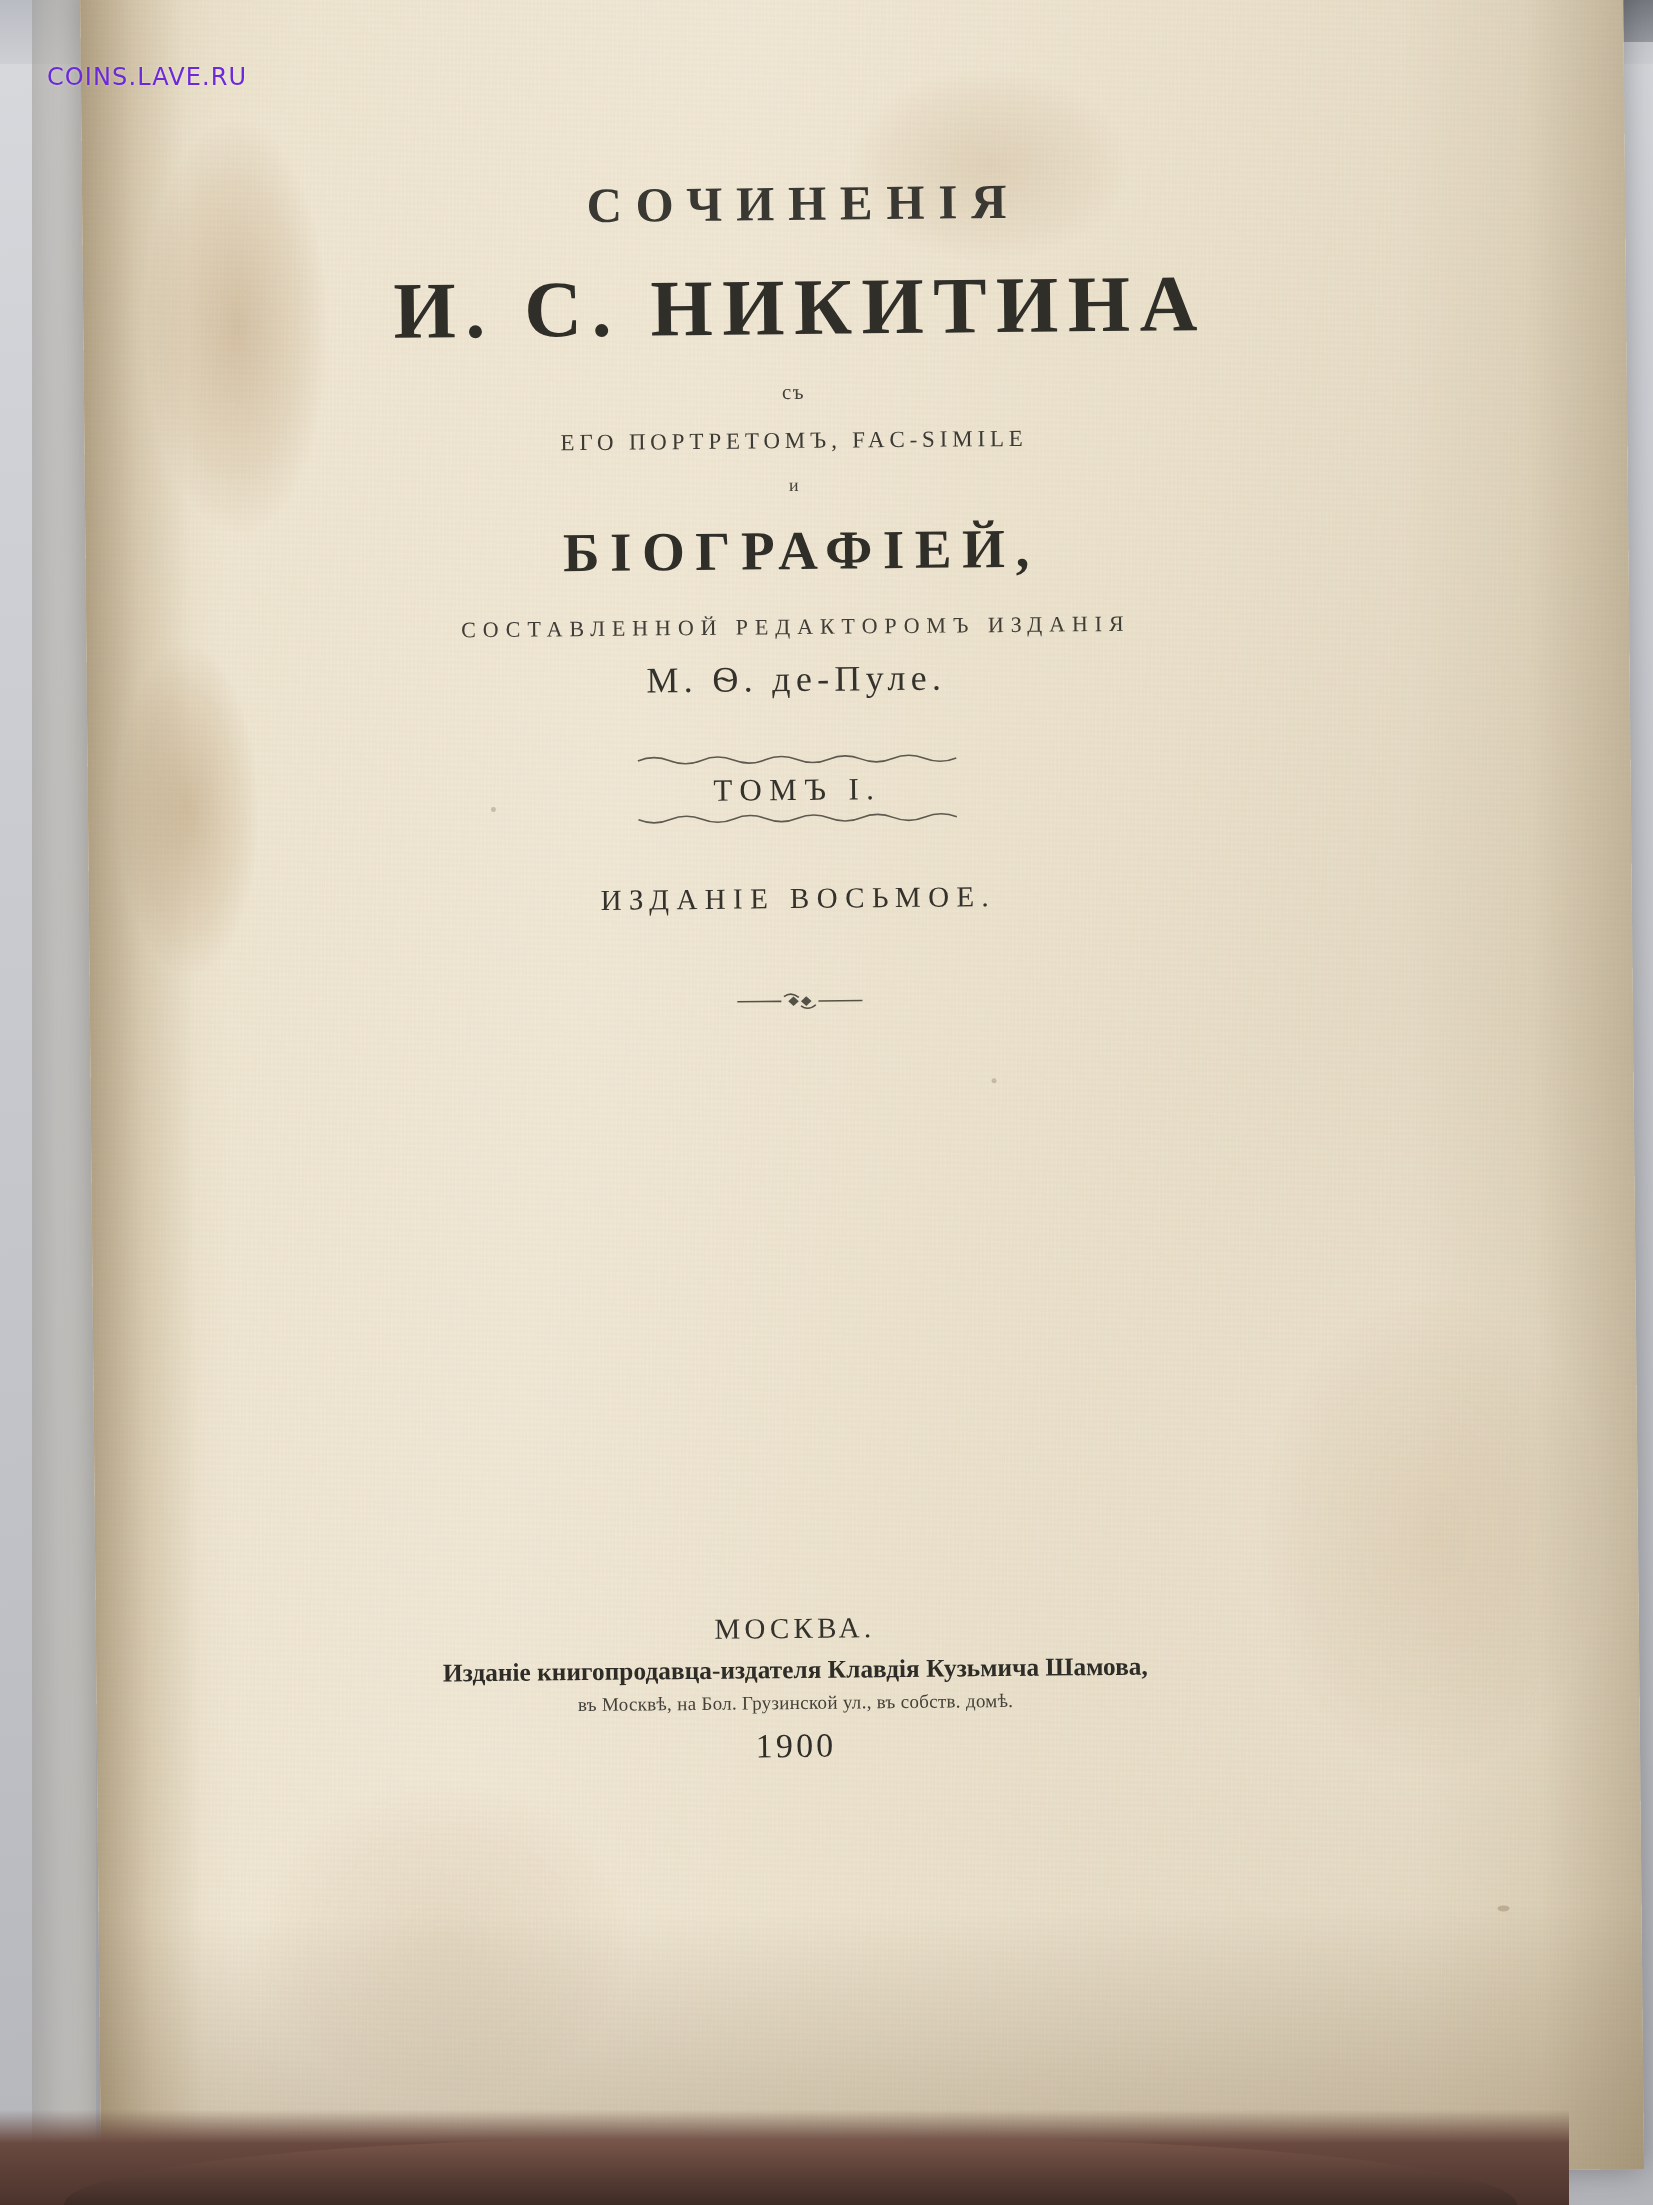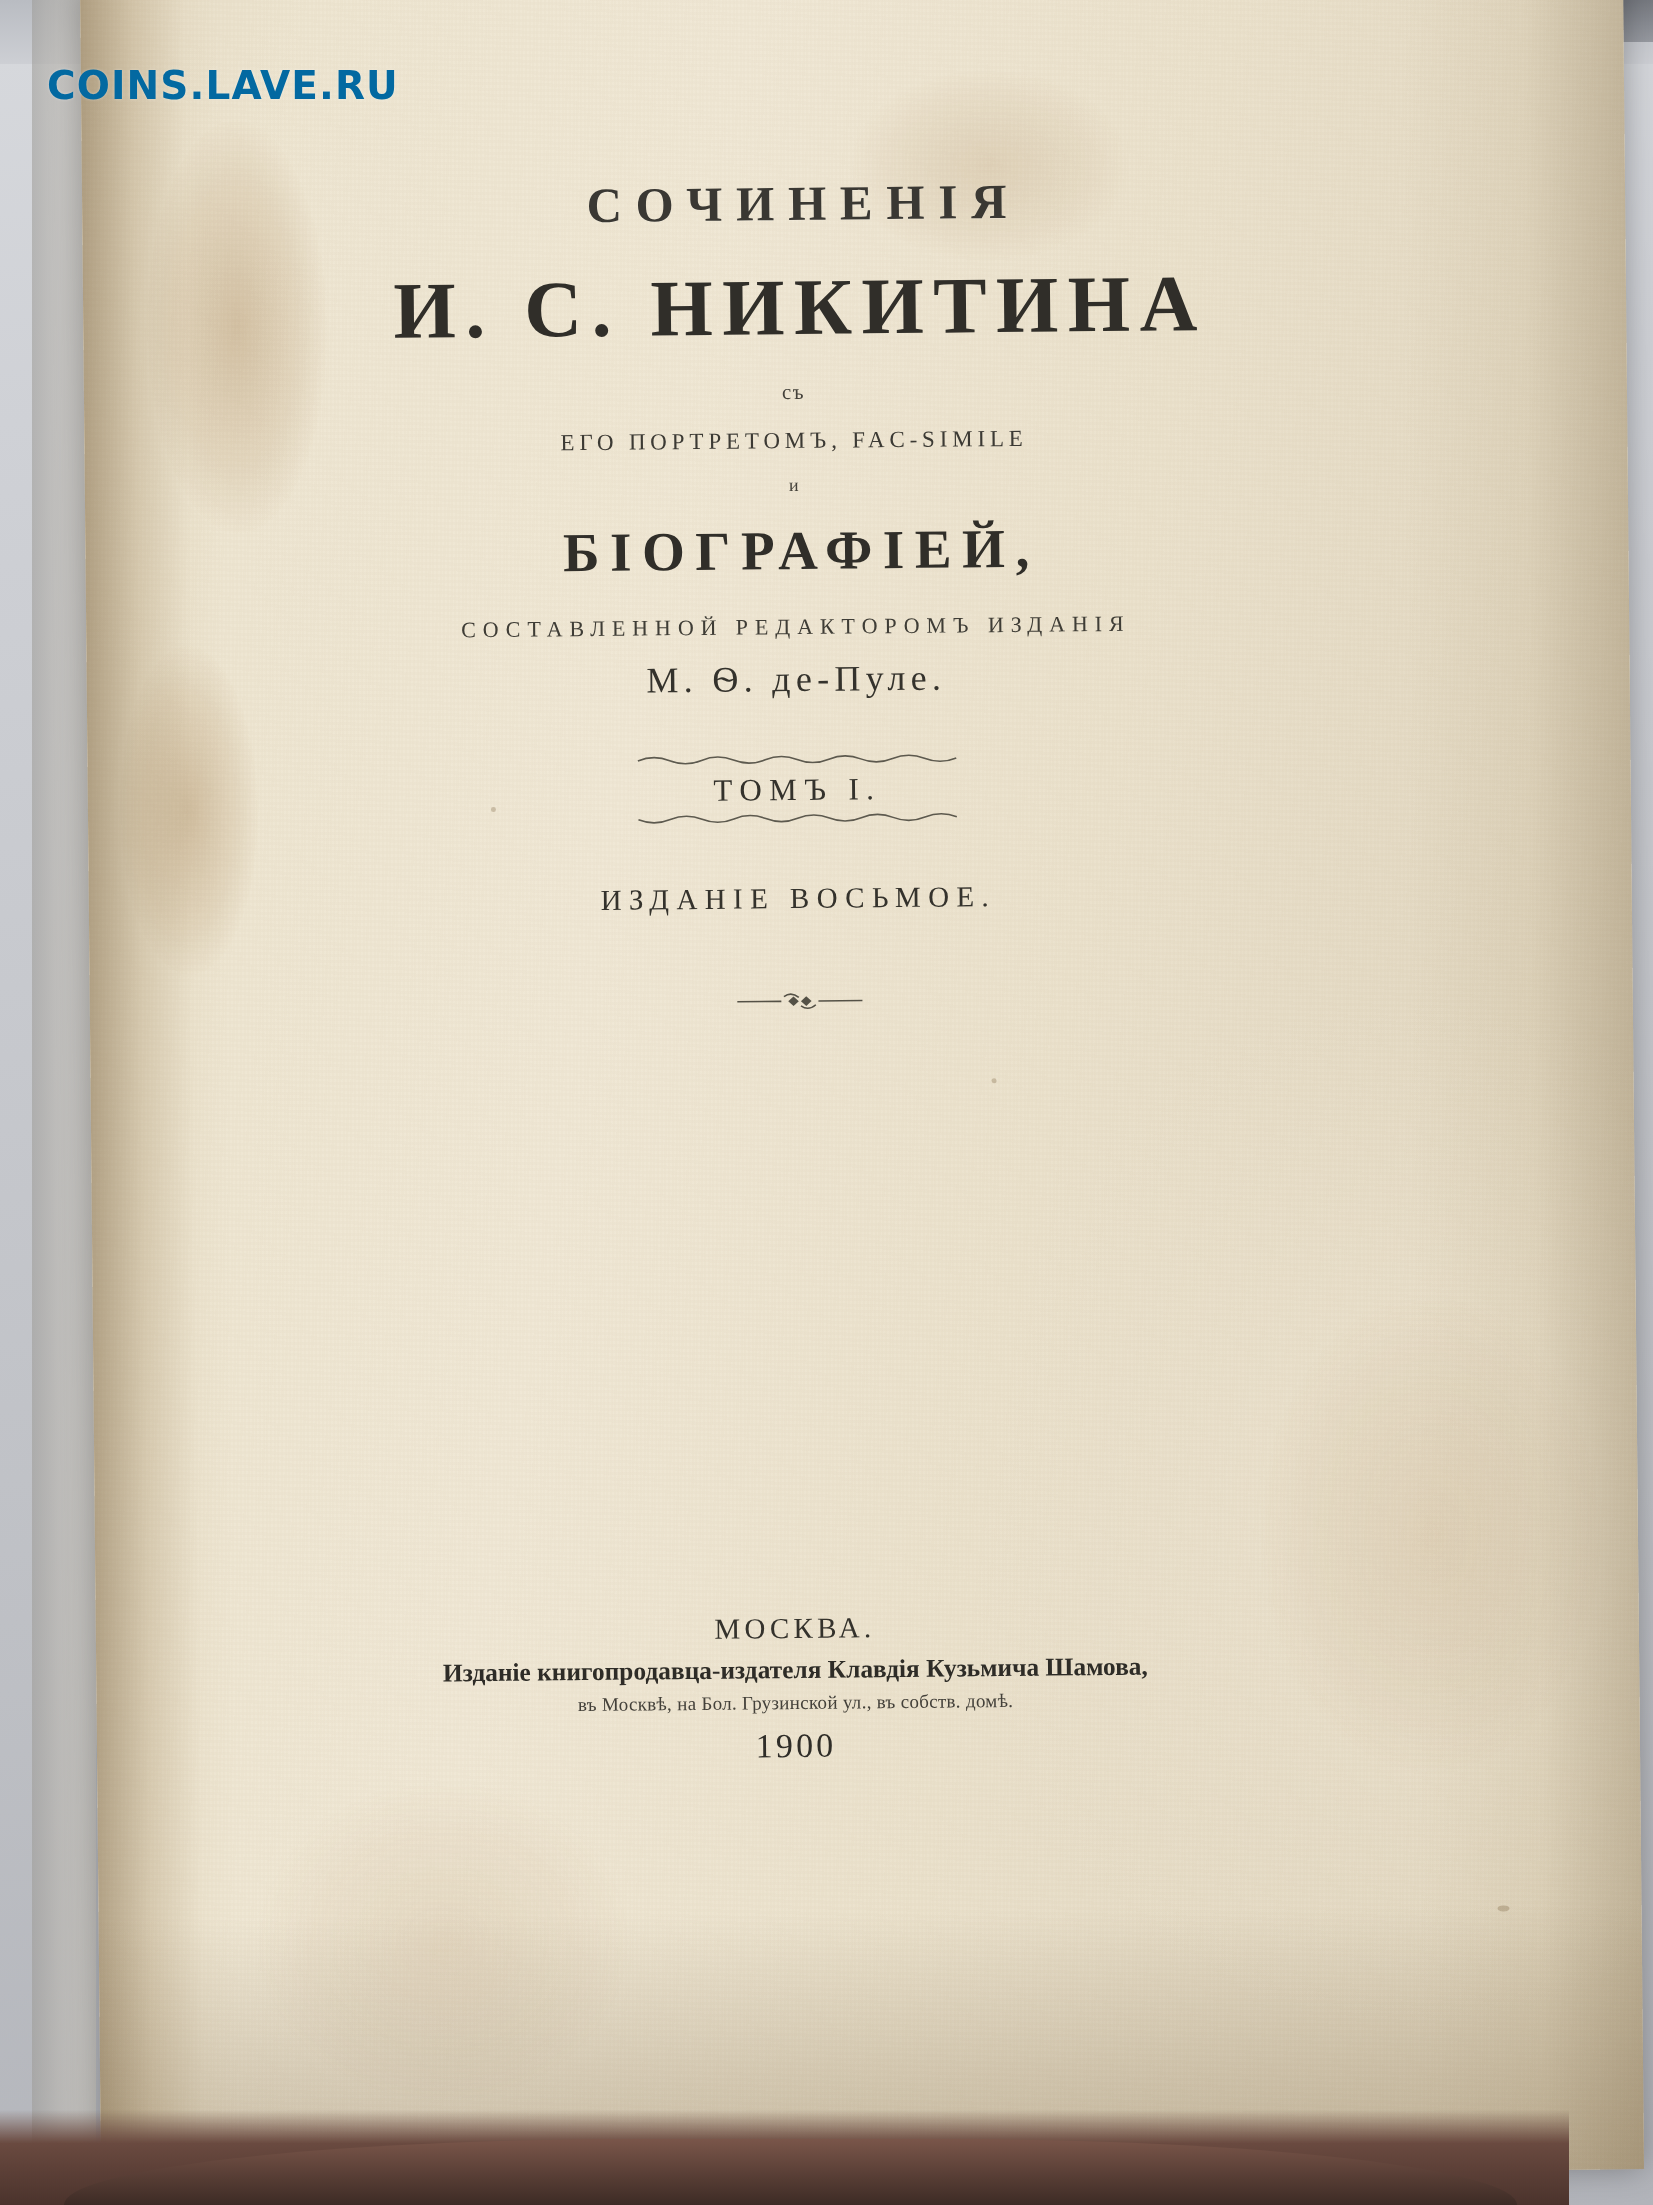--- a/index.html
+++ b/index.html
@@ -113,24 +113,24 @@
     mix-blend-mode: multiply;
     pointer-events: none;
   }
 
   
   .watermark {
     position: absolute;
     left: 47px;
     top: 63px;
     font-family: "DejaVu Sans", sans-serif;
-    font-weight: bold;
-    font-size: 39px;
+    font-weight: normal;
+    font-size: 24px;
     letter-spacing: 1.1px;
-    color: #0369a1;
+    color: #6d28d9;
     text-shadow: 0 0 3.2px rgba(255,255,255,.35);
     z-index: 40;
     white-space: nowrap;
   }
 
   
   .titlepage {
     position: absolute;
     left: 276px;
     top: 175px;

